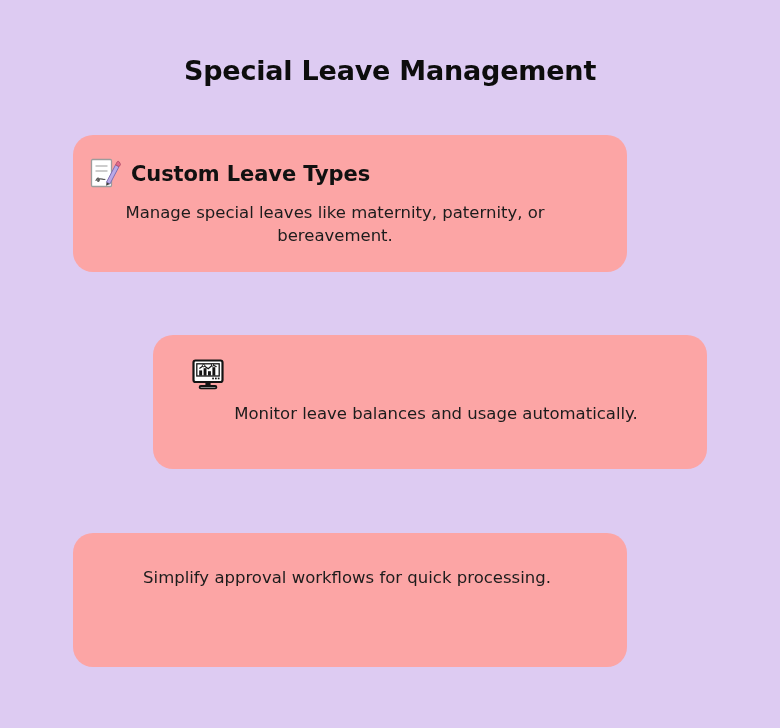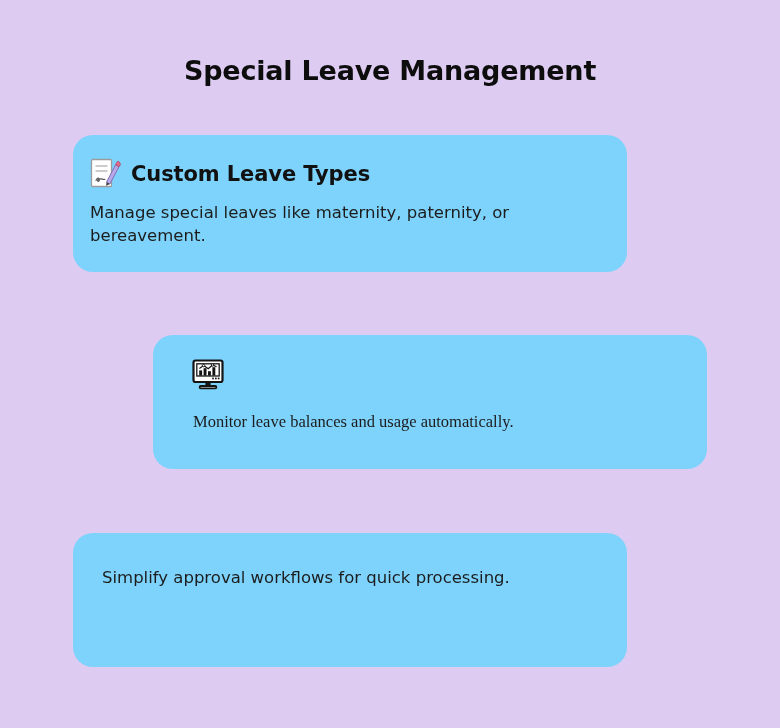--- a/index.html
+++ b/index.html
@@ -28,21 +28,21 @@
     text-align: center;
     font-size: 27px;
     font-weight: bold;
     color: #0d0d0d;
     letter-spacing: -0.2px;
     line-height: 1.2;
   }
 
   .card {
     position: absolute;
-    background: #7dd3fc;
+    background: #fca5a5;
     border-radius: 20px;
     box-sizing: border-box;
   }
 
   .card-1 {
     left: 73px;
     top: 135px;
     width: 554px;
     height: 137px;
     padding: 22px 28px 0 15px;
@@ -92,24 +92,25 @@
     white-space: nowrap;
   }
 
   .card-body {
     margin-top: 11px;
     font-size: 16.5px;
     font-weight: normal;
     color: #1c1c1c;
     line-height: 1.38;
     max-width: 490px;
+    text-align: center;
   }
 
   .card-2 .card-head { gap: 11px; }
-  .card-2 .card-body { margin-top: 20px; margin-left: 2px; font-family: Liberation Serif, serif; }
+  .card-2 .card-body { margin-top: 12px; margin-left: 2px; }
   .card-3 .card-head { gap: 8px; }
   .card-3 .card-body { margin-top: 12px; margin-left: 2px; }
   .card-1 .card-body { margin-left: 2px; }
 </style>
 </head>
 <body>
 
 <div class="page">
 
   <div class="page-title">Special Leave Management</div>

